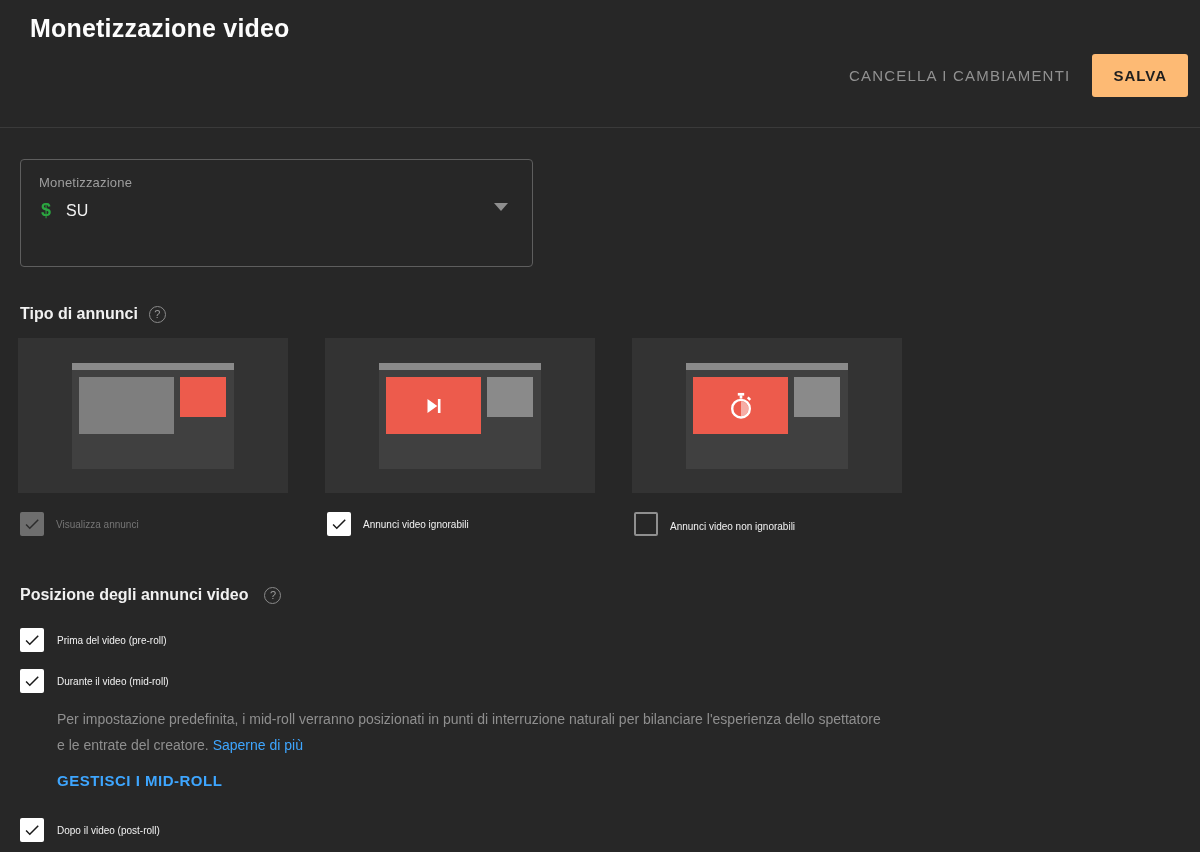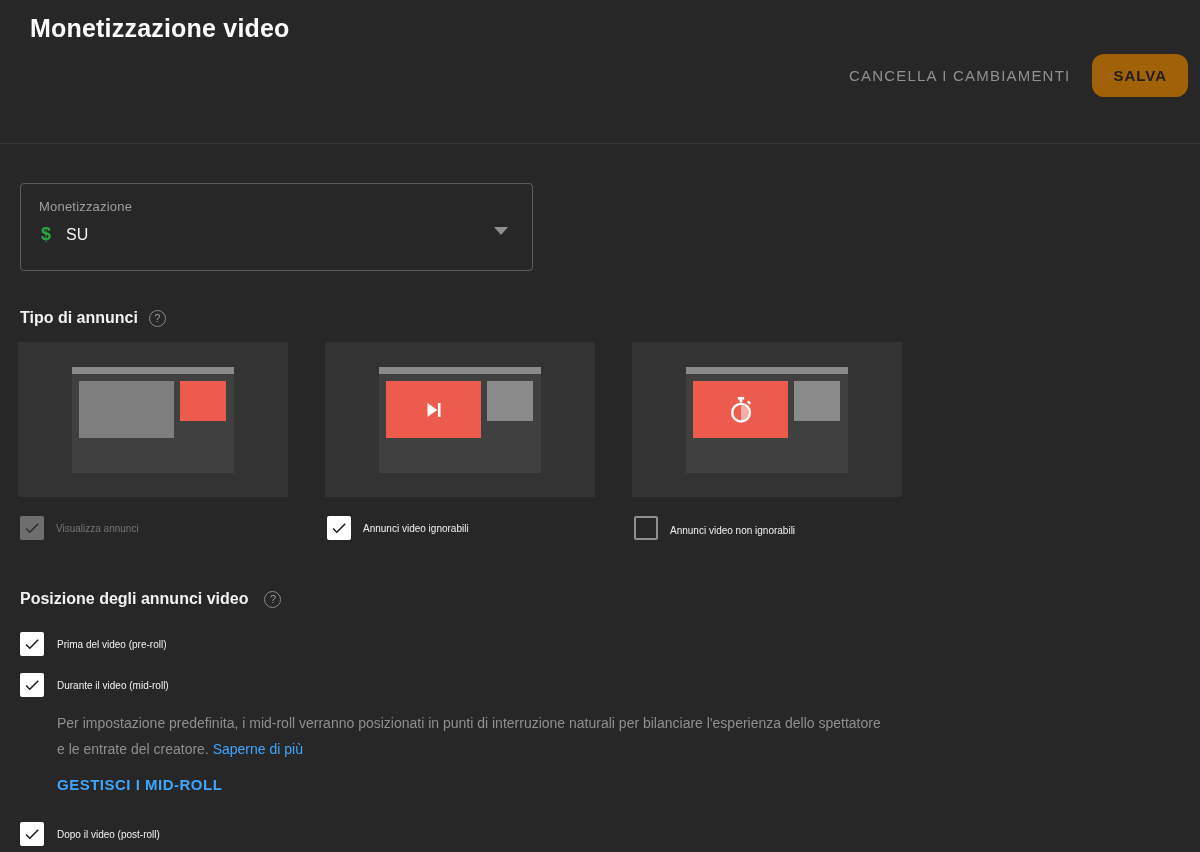--- a/index.html
+++ b/index.html
@@ -5,21 +5,21 @@
   * { margin:0; padding:0; box-sizing:border-box; }
   html,body { width:1200px; height:852px; overflow:hidden; }
   body {
     background:#272727;
     font-family:"Liberation Sans", sans-serif;
     color:#f1f1f1;
   }
 
   
   .header {
-    height:144px;
+    height:128px;
     padding:14px 12px 0 30px;
     border-bottom:1px solid #3a3a3a;
   }
   .page-title {
     font-size:25px;
     font-weight:700;
     letter-spacing:.2px;
     color:#fdfdfd;
   }
   .header-actions {
@@ -33,42 +33,41 @@
     background:none; border:none; cursor:pointer;
     color:#919191;
     font-family:inherit;
     font-size:15px;
     letter-spacing:1.2px;
     font-weight:400;
     text-align:right;
   }
   .save-btn {
     border:none; cursor:pointer;
-    background:#a16207;
+    background:#fdba74;
     color:#1e1e1e;
     font-family:inherit;
     font-size:15px;
     font-weight:700;
     letter-spacing:1px;
     padding:13px 21px;
-    border-radius:12px;
+    border-radius:3px;
   }
 
   
   .content { padding:31px 30px 0 20px; }
 
   
   .select-field {
-    width:513px; height:88px;
+    width:513px; height:108px;
     border:1px solid #5e5e5e;
     border-radius:4px;
     padding:15px 18px;
     position:relative;
     cursor:pointer;
-    margin-top:8px;
   }
   .select-label { font-size:13px; color:#9e9e9e; letter-spacing:.2px; }
   .select-value-row {
     display:flex; align-items:center; gap:15px;
     margin-top:10px; padding-left:2px;
   }
   .dollar-glyph { color:#2ba640; font-size:18px; font-weight:700; }
   .select-value { font-size:16px; color:#f1f1f1; }
   .caret {
     position:absolute; right:24px; top:43px;

